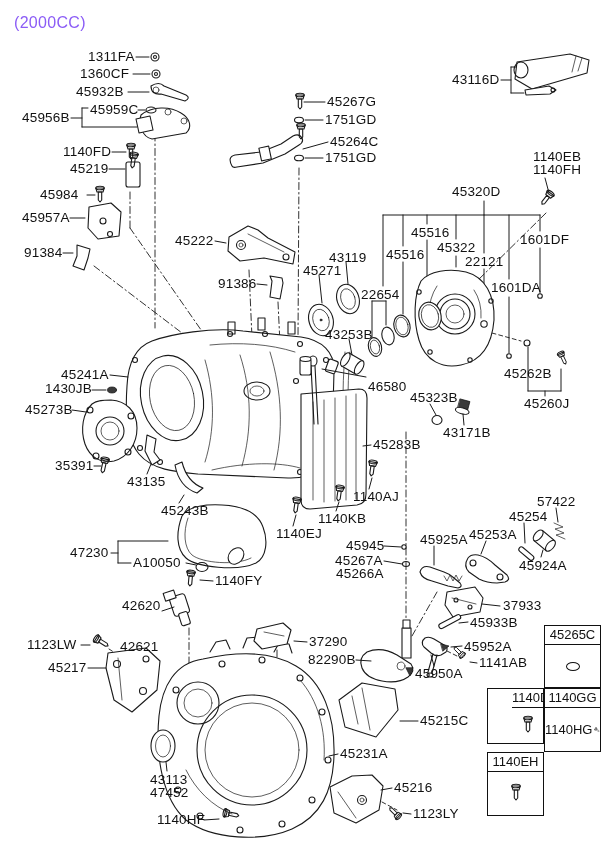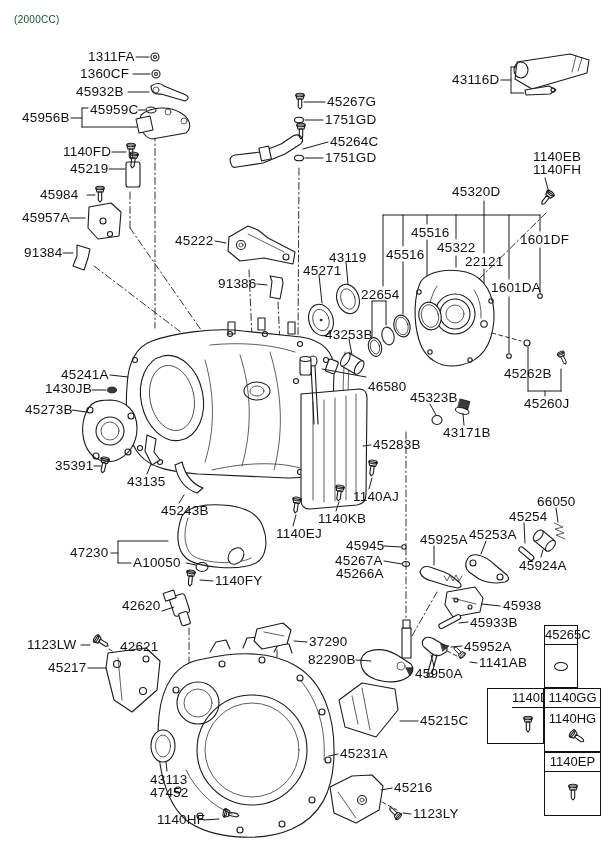--- a/index.html
+++ b/index.html
@@ -1,34 +1,34 @@
 <!DOCTYPE html>
 <html><head>
 <meta charset="utf-8">
 <style>
   html,body{margin:0;padding:0;background:#fff;}
   #stage{position:relative;width:614px;height:848px;background:#fff;overflow:hidden;
          font-family:"Liberation Sans",sans-serif;}
   .lbl{position:absolute;font-size:13.5px;line-height:14px;color:#111;white-space:nowrap;
        letter-spacing:.2px;font-family:"Liberation Sans",sans-serif;}
-  .title{position:absolute;left:14px;top:14px;font-size:10px;color:#14532d;letter-spacing:.3px;text-align:center;}
+  .title{position:absolute;left:14px;top:14px;font-size:16px;color:#8b5cf6;letter-spacing:.3px;text-align:center;}
   #art{position:absolute;left:0;top:0;}
   #art path,#art line,#art ellipse,#art circle,#art rect,#art polyline,#art polygon{
        stroke:#1a1a1a;stroke-width:1.1;fill:none;stroke-linejoin:round;stroke-linecap:round;}
   #art .f{fill:#fff;}
   #art .d{fill:#3a3a3a;stroke:#111;stroke-width:.7;}
   #art .thin{stroke-width:.7;}
   #art .ldr{stroke-width:1;}
   #art .dashdot{stroke-dasharray:7 3 1.5 3;stroke-width:.9;}
   #art .dash{stroke-dasharray:4 3;stroke-width:.9;}
   .ref-table{position:absolute;}
   .cell{position:absolute;border:1.5px solid #111;background:#fff;box-sizing:border-box;}
   .cell-hdr{height:18px;border-bottom:1.5px solid #111;text-align:center;font-size:13px;
             line-height:17px;color:#111;}
-  .cell-body{display:flex;flex-direction:column;align-items:center;justify-content:center;
+  .cell-body{display:flex;align-items:center;justify-content:center;
              height:calc(100% - 18px);}
   .sub-hdr{font-size:13px;line-height:14px;color:#111;}
   .oring-icon{display:block;width:12px;height:7px;border:1.6px solid #111;border-radius:50%;}
 </style>
 </head>
 <body>
 
 <div id="stage">
 
 <svg id="art" width="614" height="848" viewBox="0 0 614 848">
@@ -521,39 +521,39 @@
 <div class="lbl" style="left:373px;top:438px">45283B</div>
 <div class="lbl" style="left:353px;top:490px">1140AJ</div>
 <div class="lbl" style="left:318px;top:512px">1140KB</div>
 <div class="lbl" style="left:276px;top:527px">1140EJ</div>
 <div class="lbl" style="left:346px;top:539px">45945</div>
 <div class="lbl" style="left:335px;top:554px">45267A</div>
 <div class="lbl" style="left:336px;top:567px">45266A</div>
 <div class="lbl" style="left:420px;top:533px">45925A</div>
 <div class="lbl" style="left:469px;top:528px">45253A</div>
 <div class="lbl" style="left:509px;top:510px">45254</div>
-<div class="lbl" style="left:537px;top:495px">66050</div>
+<div class="lbl" style="left:537px;top:495px">57422</div>
 <div class="lbl" style="left:519px;top:559px">45924A</div>
-<div class="lbl" style="left:503px;top:599px">45938</div>
+<div class="lbl" style="left:503px;top:599px">37933</div>
 <div class="lbl" style="left:470px;top:616px">45933B</div>
 <div class="lbl" style="left:464px;top:640px">45952A</div>
 <div class="lbl" style="left:479px;top:656px">1141AB</div>
 <div class="lbl" style="left:415px;top:667px">45950A</div>
 <div class="lbl" style="left:309px;top:635px">37290</div>
 <div class="lbl" style="left:308px;top:653px">82290B</div>
 <div class="lbl" style="left:420px;top:714px">45215C</div>
 <div class="lbl" style="left:340px;top:747px">45231A</div>
 <div class="lbl" style="left:394px;top:781px">45216</div>
 <div class="lbl" style="left:413px;top:807px">1123LY</div>
 <div class="lbl" style="left:150px;top:773px">43113</div>
 <div class="lbl" style="left:150px;top:786px">47452</div>
 <div class="lbl" style="left:157px;top:813px">1140HF</div>
 
 <div class="ref-table" style="left:487px;top:625px;width:114px;height:191px;">
-  <div class="cell" style="left:57px;top:0;width:34px;height:63px;">
+  <div class="cell" style="left:57px;top:0;width:57px;height:63px;">
     <div class="cell-hdr">45265C</div>
     <div class="cell-body">
       <span class="oring-icon"></span>
     </div>
   </div>
   <div class="cell" style="left:0;top:63px;width:57px;height:56px;padding-left:24px;">
     <div class="cell-hdr">1140DJ</div>
     <div class="cell-body">
       <svg width="16" height="22" viewBox="-8 -4 16 22">
             <use href="#bolt"></use>
@@ -562,22 +562,22 @@
   </div>
   <div class="cell" style="left:57px;top:63px;width:57px;height:64px;">
     <div class="cell-hdr">1140GG</div>
     <div class="cell-body">
       <div class="sub-hdr">1140HG</div>
       <svg width="24" height="22" viewBox="-12 -8 24 22">
             <use href="#bolt" transform="rotate(-55)"></use>
           </svg>
     </div>
   </div>
-  <div class="cell" style="left:57px;top:127px;width:57px;height:64px;">
-    <div class="cell-hdr">1140EP</div>
+  <div class="cell" style="left:0;top:127px;width:57px;height:64px;">
+    <div class="cell-hdr">1140EH</div>
     <div class="cell-body">
       <svg width="16" height="22" viewBox="-8 -4 16 22">
             <use href="#bolt"></use>
           </svg>
     </div>
   </div>
 </div>
 
 </div>
 

